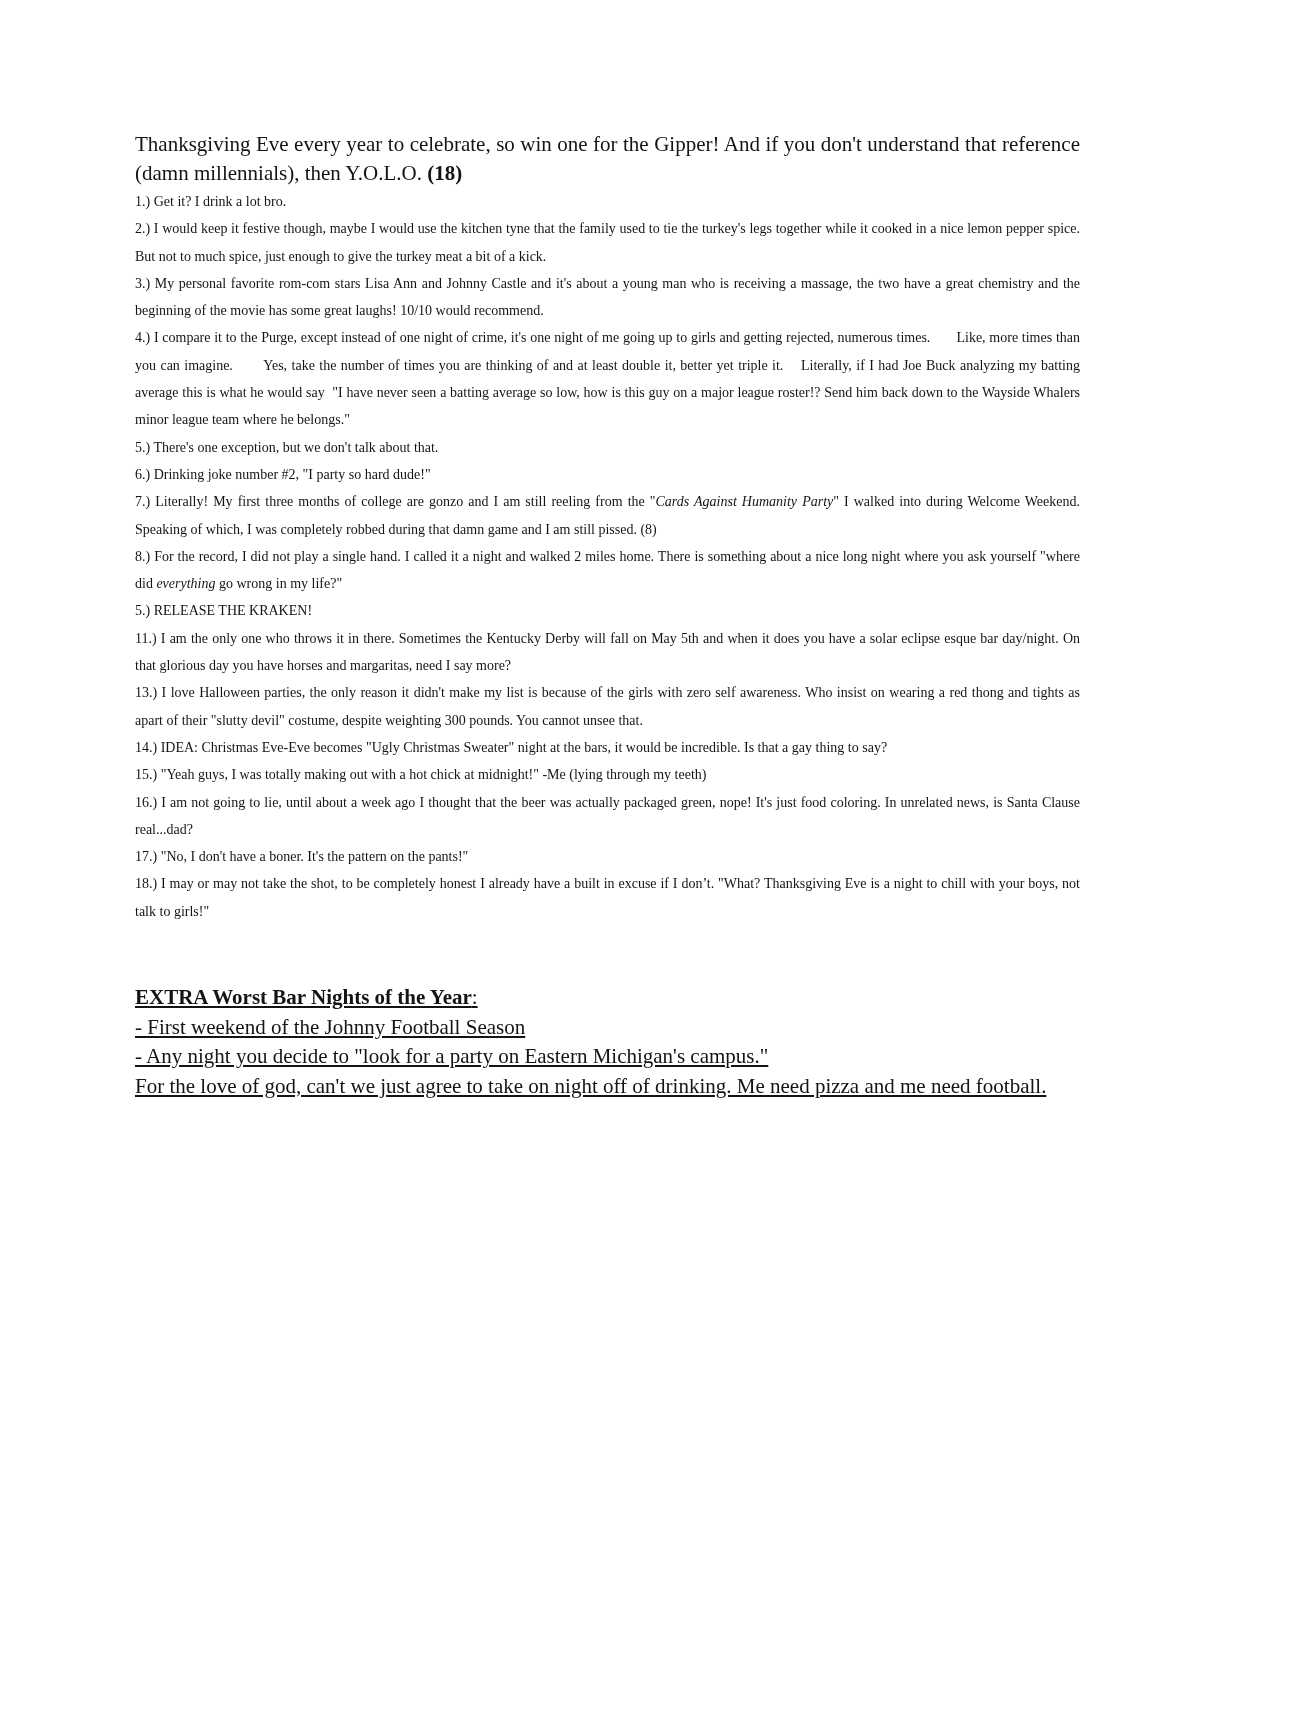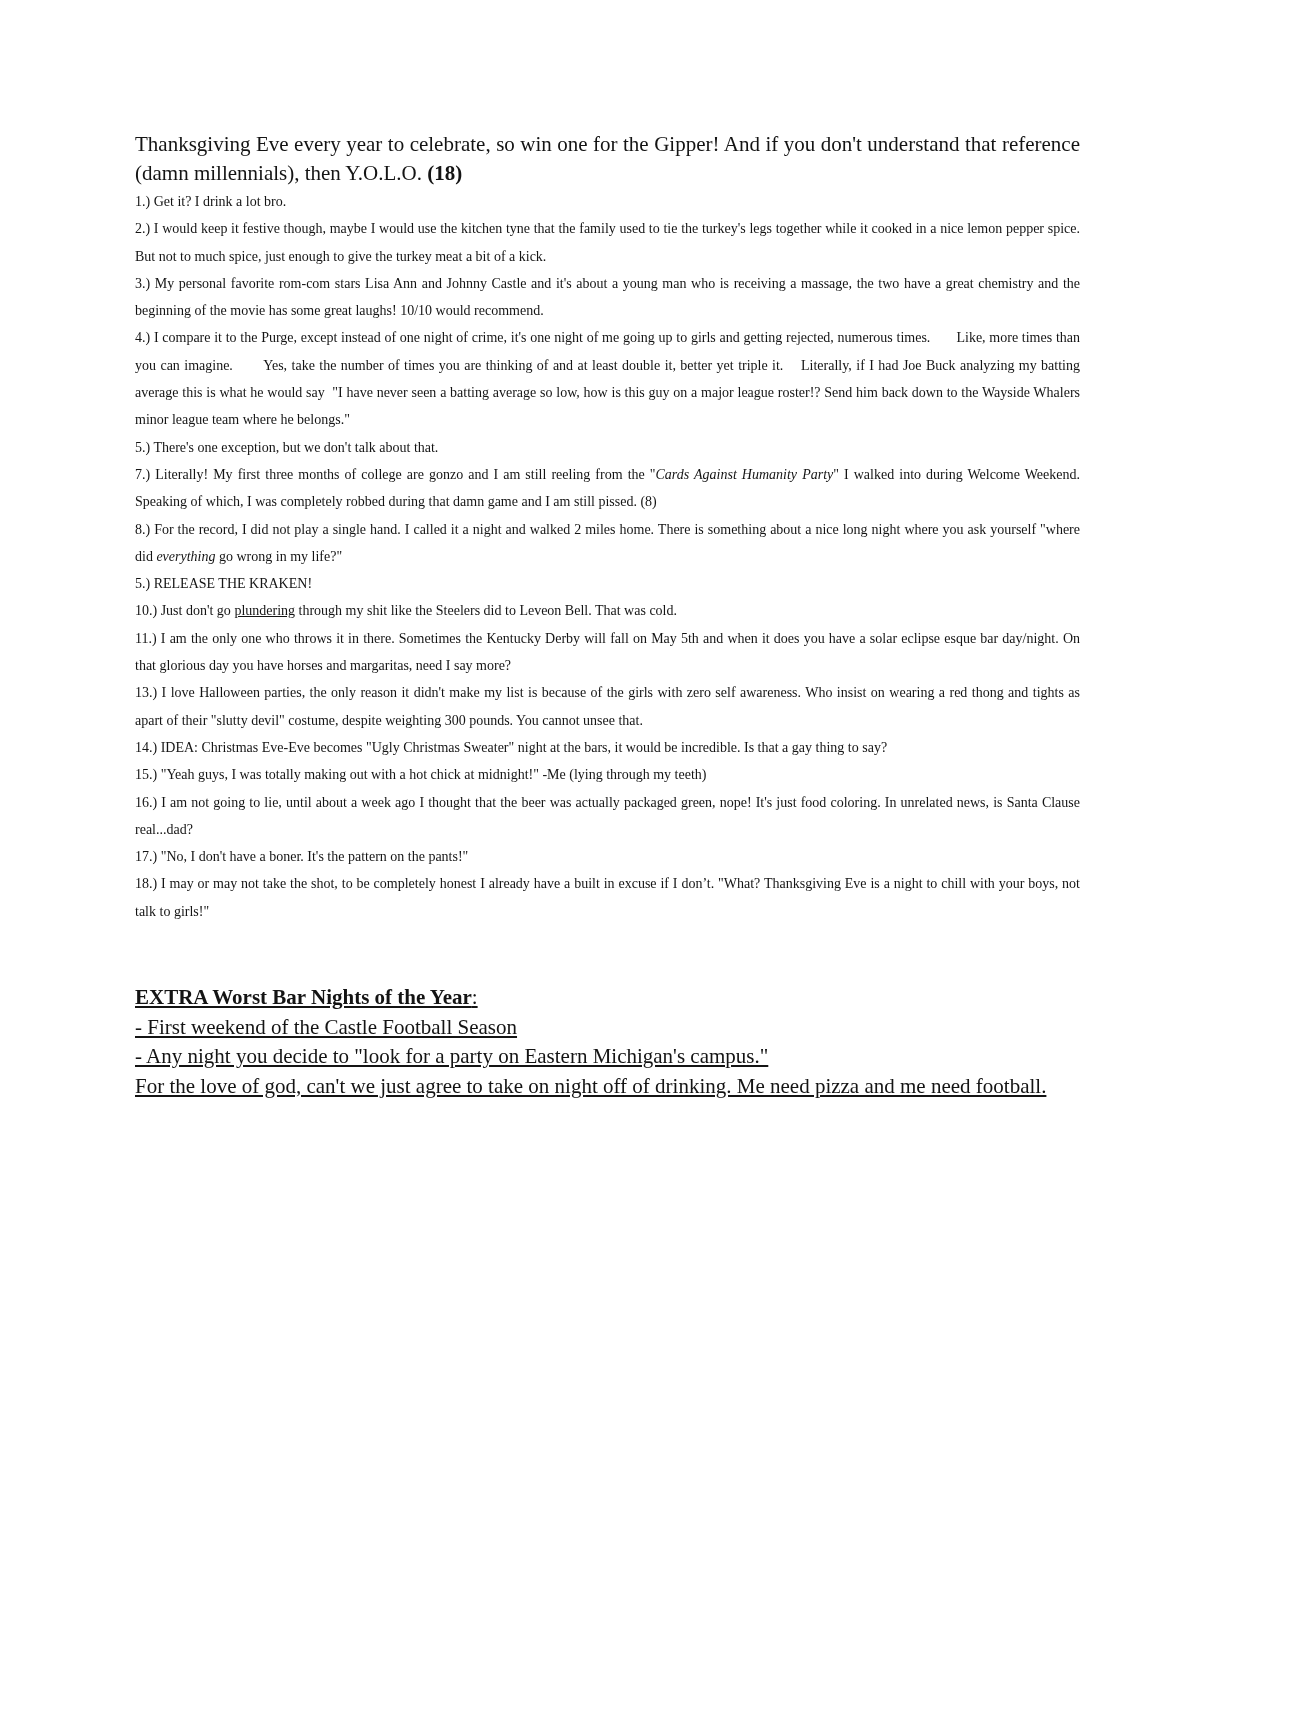--- a/index.html
+++ b/index.html
@@ -56,36 +56,36 @@
   <div class="content">
 
     <p class="para intro"><span class="seg-normal">Thanksgiving Eve every year to celebrate, so win one for the Gipper! And if you don't understand that reference (damn millennials), then Y.O.L.O. </span><span class="seg-bold">(18)</span></p>
 
     <div>
         <p class="para list-item"><span class="seg-normal">1.) Get it? I drink a lot bro.</span></p>
         <p class="para list-item"><span class="seg-normal">2.) I would keep it festive though, maybe I would use the kitchen tyne that the family used to tie the turkey's legs together while it cooked in a nice lemon pepper spice. But not to much spice, just enough to give the turkey meat a bit of a kick.</span></p>
         <p class="para list-item"><span class="seg-normal">3.) My personal favorite rom-com stars Lisa Ann and Johnny Castle and it's about a young man who is receiving a massage, the two have a great chemistry and the beginning of the movie has some great laughs! 10/10 would recommend.</span></p>
         <p class="para list-item"><span class="seg-normal">4.) I compare it to the Purge, except instead of one night of crime, it's one night of me going up to girls and getting rejected, numerous times.&nbsp;&nbsp;&nbsp;&nbsp;&nbsp;&nbsp; Like, more times than you can imagine.&nbsp;&nbsp;&nbsp;&nbsp;&nbsp;&nbsp; Yes, take the number of times you are thinking of and at least double it, better yet triple it.&nbsp;&nbsp;&nbsp; Literally, if I had Joe Buck analyzing my batting average this is what he would say&nbsp; "I have never seen a batting average so low, how is this guy on a major league roster!? Send him back down to the Wayside Whalers minor league team where he belongs."</span></p>
         <p class="para list-item"><span class="seg-normal">5.) There's one exception, but we don't talk about that.</span></p>
+        <p class="para list-item"><span class="seg-normal">6.) Drinking joke number #2, "I party so hard dude!"</span></p>
         <p class="para list-item"><span class="seg-normal">7.) Literally! My first three months of college are gonzo and I am still reeling from the "</span><span class="seg-italic">Cards Against Humanity Party</span><span class="seg-normal">" I walked into during Welcome Weekend. Speaking of which, I was completely robbed during that damn game and I am still pissed. (8)</span></p>
         <p class="para list-item"><span class="seg-normal">8.) For the record, I did not play a single hand. I called it a night and walked 2 miles home. There is something about a nice long night where you ask yourself "where did </span><span class="seg-italic">everything</span><span class="seg-normal"> go wrong in my life?"</span></p>
         <p class="para list-item"><span class="seg-normal">5.) RELEASE THE KRAKEN!</span></p>
-        <p class="para list-item"><span class="seg-normal">10.) Just don't go </span><span class="seg-underline">plundering</span><span class="seg-normal"> through my shit like the Steelers did to Leveon Bell. That was cold.</span></p>
         <p class="para list-item"><span class="seg-normal">11.) I am the only one who throws it in there. Sometimes the Kentucky Derby will fall on May 5th and when it does you have a solar eclipse esque bar day/night. On that glorious day you have horses and margaritas, need I say more?</span></p>
         <p class="para list-item"><span class="seg-normal">13.) I love Halloween parties, the only reason it didn't make my list is because of the girls with zero self awareness. Who insist on wearing a red thong and tights as apart of their "slutty devil" costume, despite weighting 300 pounds. You cannot unsee that.</span></p>
         <p class="para list-item"><span class="seg-normal">14.) IDEA: Christmas Eve-Eve becomes "Ugly Christmas Sweater" night at the bars, it would be incredible. Is that a gay thing to say?</span></p>
         <p class="para list-item"><span class="seg-normal">15.) "Yeah guys, I was totally making out with a hot chick at midnight!" -Me (lying through my teeth)</span></p>
         <p class="para list-item"><span class="seg-normal">16.) I am not going to lie, until about a week ago I thought that the beer was actually packaged green, nope! It's just food coloring. In unrelated news, is Santa Clause real...dad?</span></p>
         <p class="para list-item"><span class="seg-normal">17.) "No, I don't have a boner. It's the pattern on the pants!"</span></p>
         <p class="para list-item"><span class="seg-normal">18.) I may or may not take the shot, to be completely honest I already have a built in excuse if I don’t. "What? Thanksgiving Eve is a night to chill with your boys, not talk to girls!"</span></p>
       </div>
 
     <div class="extra">
       <p class="para"><span class="seg-bold">EXTRA Worst Bar Nights of the Year</span><span class="seg-normal">:</span></p>
       <div>
-          <p class="para"><span class="seg-normal">- First weekend of the Castle Football Season</span></p>
+          <p class="para"><span class="seg-normal">- First weekend of the Johnny Football Season</span></p>
           <p class="para"><span class="seg-normal">- Any night you decide to "look for a party on Eastern Michigan's campus."</span></p>
           <p class="para"><span class="seg-normal">For the love of god, can't we just agree to take on night off of drinking. Me need pizza and me need football.</span></p>
         </div>
     </div>
 
   </div>
 </div>
 
 </body></html>

